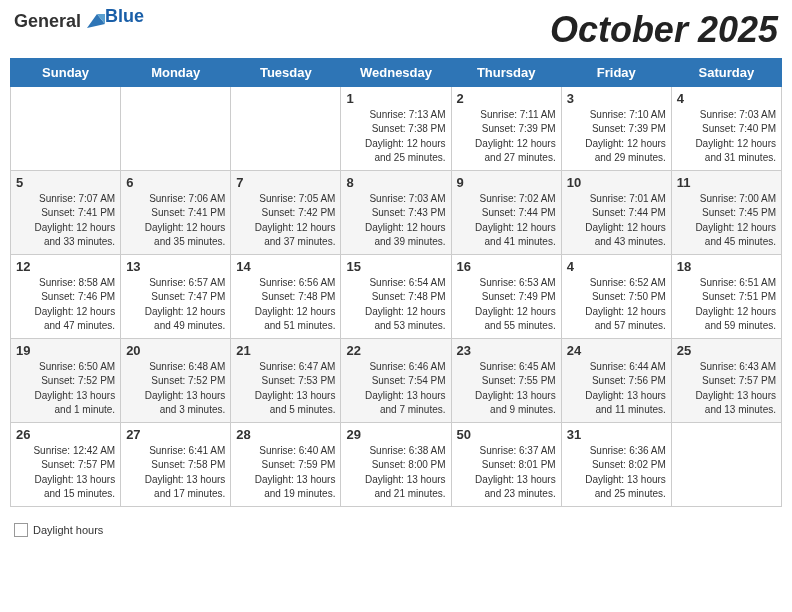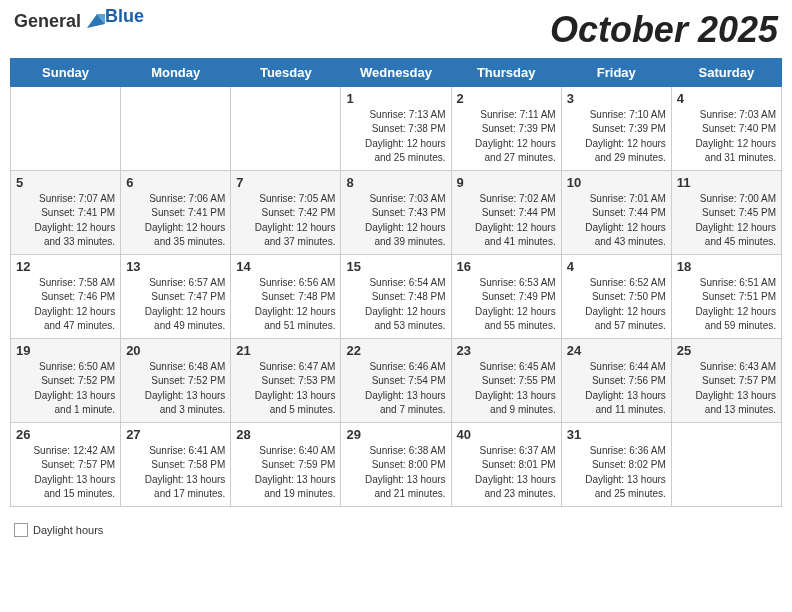--- a/index.html
+++ b/index.html
@@ -226,21 +226,21 @@
           <span class="day-number">11</span>
           <div class="day-info">Sunrise: 7:00 AM
 Sunset: 7:45 PM
 Daylight: 12 hours
 and 45 minutes.</div>
         </td>
       </tr>
       <tr>
         <td>
           <span class="day-number">12</span>
-          <div class="day-info">Sunrise: 7:58 AM
+          <div class="day-info">Sunrise: 8:58 AM
 Sunset: 7:46 PM
 Daylight: 12 hours
 and 47 minutes.</div>
         </td>
         <td>
           <span class="day-number">13</span>
           <div class="day-info">Sunrise: 6:57 AM
 Sunset: 7:47 PM
 Daylight: 12 hours
 and 49 minutes.</div>
@@ -355,21 +355,21 @@
 and 19 minutes.</div>
         </td>
         <td>
           <span class="day-number">29</span>
           <div class="day-info">Sunrise: 6:38 AM
 Sunset: 8:00 PM
 Daylight: 13 hours
 and 21 minutes.</div>
         </td>
         <td>
-          <span class="day-number">40</span>
+          <span class="day-number">50</span>
           <div class="day-info">Sunrise: 6:37 AM
 Sunset: 8:01 PM
 Daylight: 13 hours
 and 23 minutes.</div>
         </td>
         <td>
           <span class="day-number">31</span>
           <div class="day-info">Sunrise: 6:36 AM
 Sunset: 8:02 PM
 Daylight: 13 hours

